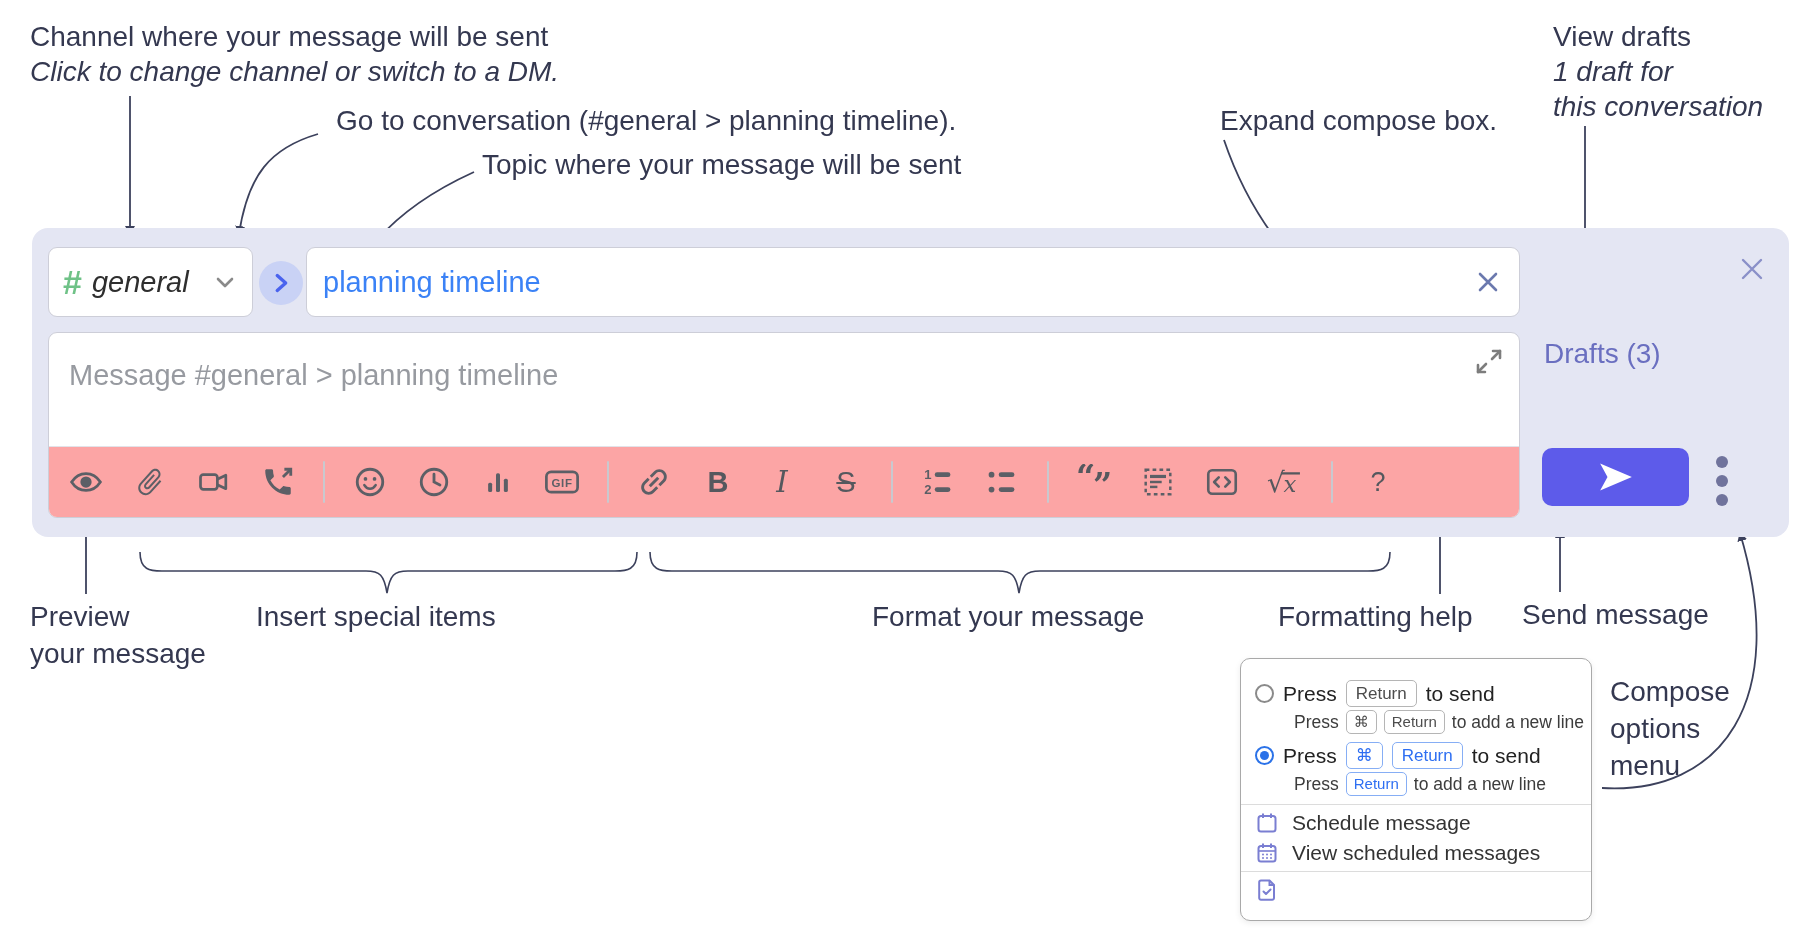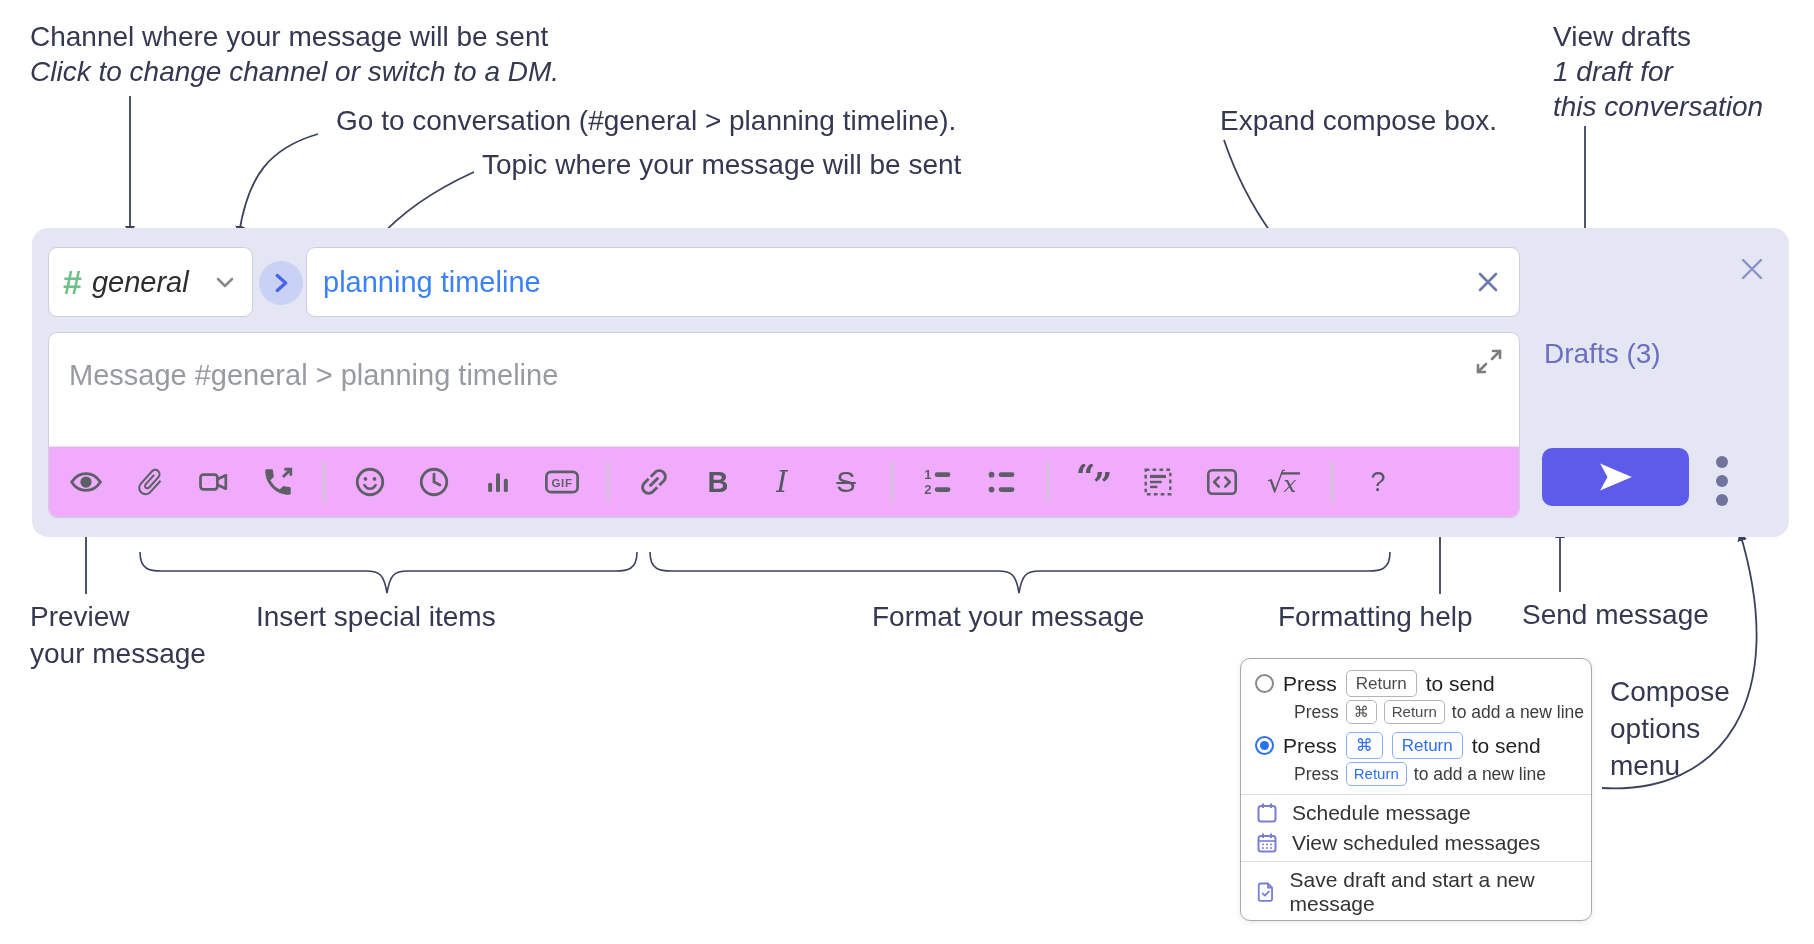--- a/index.html
+++ b/index.html
@@ -18,34 +18,34 @@
   .whitefield{position:absolute;background:#ffffff;border:1px solid #cdced8;border-radius:9px;box-sizing:border-box;}
   .channel-select{left:16px;top:19px;width:205px;height:70px;display:flex;align-items:center;padding:0 14px;gap:10px;}
   .hashglyph{color:#6fc287;font-size:34px;font-weight:700;line-height:1;}
   .channel-name{font-size:29px;color:#2e2e2e;flex:1;font-style:italic;}
   .goto-btn{position:absolute;left:227px;top:33px;width:44px;height:44px;border-radius:50%;background:#c9d2f5;display:flex;align-items:center;justify-content:center;}
   .topic-input{left:274px;top:19px;width:1214px;height:70px;display:flex;align-items:center;padding:0 16px;box-sizing:border-box;}
   .topic-text{font-size:29px;color:#3b82f6;flex:1;}
   .msgcol{left:16px;top:104px;width:1472px;height:186px;}
   .placeholder{position:absolute;left:20px;top:26px;font-size:29px;color:#979aa0;}
   .expander{position:absolute;right:14px;top:12px;width:32px;height:32px;}
-  .toolbar{position:absolute;left:0;right:0;bottom:0;height:70px;background:#f0abfc;border-top:1px solid #e2e3e9;
+  .toolbar{position:absolute;left:0;right:0;bottom:0;height:70px;background:#fca5a5;border-top:1px solid #e2e3e9;
     border-radius:0 0 8px 8px;display:flex;align-items:center;padding-left:18px;gap:26px;}
   .tb{width:38px;height:46px;display:flex;align-items:center;justify-content:center;flex:none;}
   .tbdiv{width:2px;height:42px;background:#c9c9cf;border-radius:1px;flex:none;}
   .tglyph{color:#55585e;font-size:29px;line-height:1;}
   .drafts-link{position:absolute;left:1512px;top:110px;font-size:28px;color:#6a6fc0;}
   .send-btn{position:absolute;left:1510px;top:220px;width:147px;height:58px;background:#5d5bea;border-radius:10px;
     display:flex;align-items:center;justify-content:center;}
   .dots{position:absolute;left:1684px;top:228px;display:flex;flex-direction:column;gap:7px;align-items:center;}
   .dots i{width:12px;height:12px;border-radius:50%;background:#70739c;display:block;}
   .close-x{position:absolute;right:20px;top:24px;width:34px;height:34px;}
   
   .menu{position:absolute;left:1240px;top:658px;width:352px;height:263px;background:#fff;border:1.5px solid #a9a9a9;
-    border-radius:10px;box-sizing:border-box;box-shadow:0 2px 6px rgba(0,0,0,.08);padding-top:9px;}
+    border-radius:10px;box-sizing:border-box;box-shadow:0 2px 6px rgba(0,0,0,.08);padding-top:19px;}
   .opt-main{display:flex;align-items:center;gap:9px;margin:2px 0 3px 14px;font-size:21px;color:#222;}
   .opt-sub{display:flex;align-items:center;gap:7px;margin:0 0 8px 53px;font-size:17.5px;color:#3c3c3c;}
   .key{display:inline-block;border:1.5px solid #b5b5b5;border-radius:5px;padding:0 9px;font-size:17px;line-height:25px;color:#4d4d4d;background:#fff;}
   .key.sm{font-size:15px;line-height:22px;padding:0 7px;}
   .key.blue{color:#2e6ff2;border-color:#86aef5;}
   .radio{width:19px;height:19px;border-radius:50%;border:2px solid #8a8a8a;box-sizing:border-box;flex:none;position:relative;background:#fff;}
   .radio.sel{border-color:#2b72e8;}
   .radio.sel::after{content:"";position:absolute;left:3px;top:3px;width:9px;height:9px;border-radius:50%;background:#2b72e8;}
   .menusep{border:none;border-top:1px solid #dcdcdc;margin:5px 0;}
   .menu-item{display:flex;align-items:center;gap:13px;margin:6px 0 6px 14px;font-size:21px;color:#333;}
@@ -352,15 +352,14 @@
     </svg>
     <span>View scheduled messages</span>
   </div>
   <hr class="menusep">
   <div class="menu-item">
     <svg width="24" height="24" viewBox="0 0 24 24">
       <path d="M6,2.5 h8.5 l4.5,4.5 v13 a1.8,1.8 0 0 1 -1.8,1.8 h-11.2 a1.8,1.8 0 0 1 -1.8,-1.8 v-15.7 a1.8,1.8 0 0 1 1.8,-1.8 z" fill="none" stroke="#7a7ed2" stroke-width="2"></path>
       <path d="M14.5,2.5 v4.5 h4.5" fill="none" stroke="#7a7ed2" stroke-width="2"></path>
       <path d="M8.5,13.5 l2.5,2.5 l4.5,-4.5" fill="none" stroke="#7a7ed2" stroke-width="2" stroke-linecap="round" stroke-linejoin="round"></path>
     </svg>
-    <span>Save draft and start a new message</span>
   </div>
 </div>
 
 </body></html>

